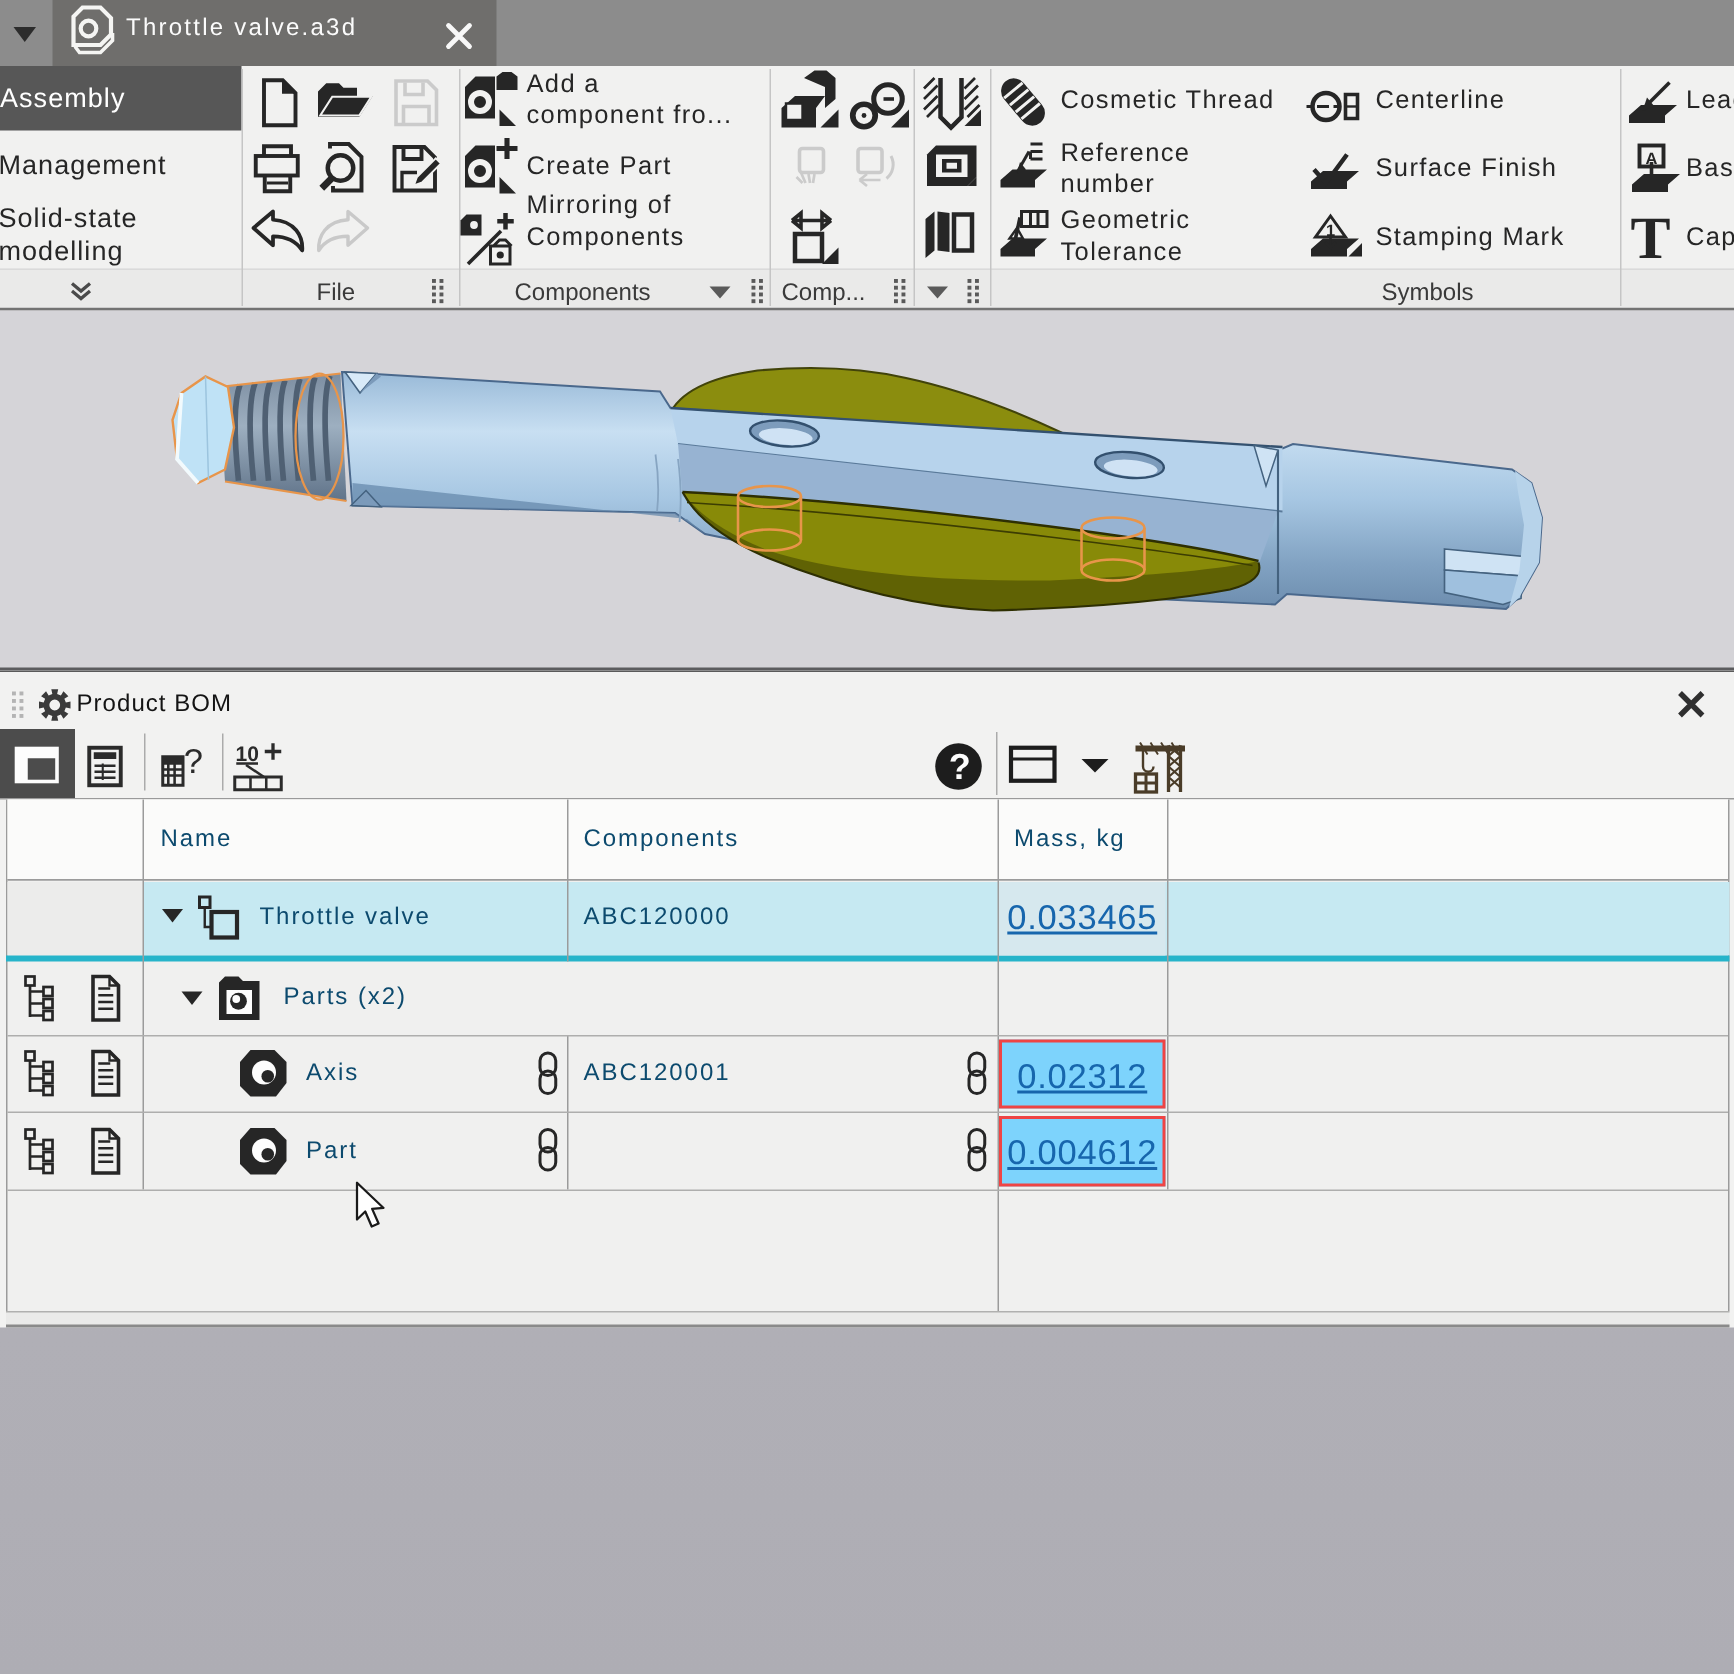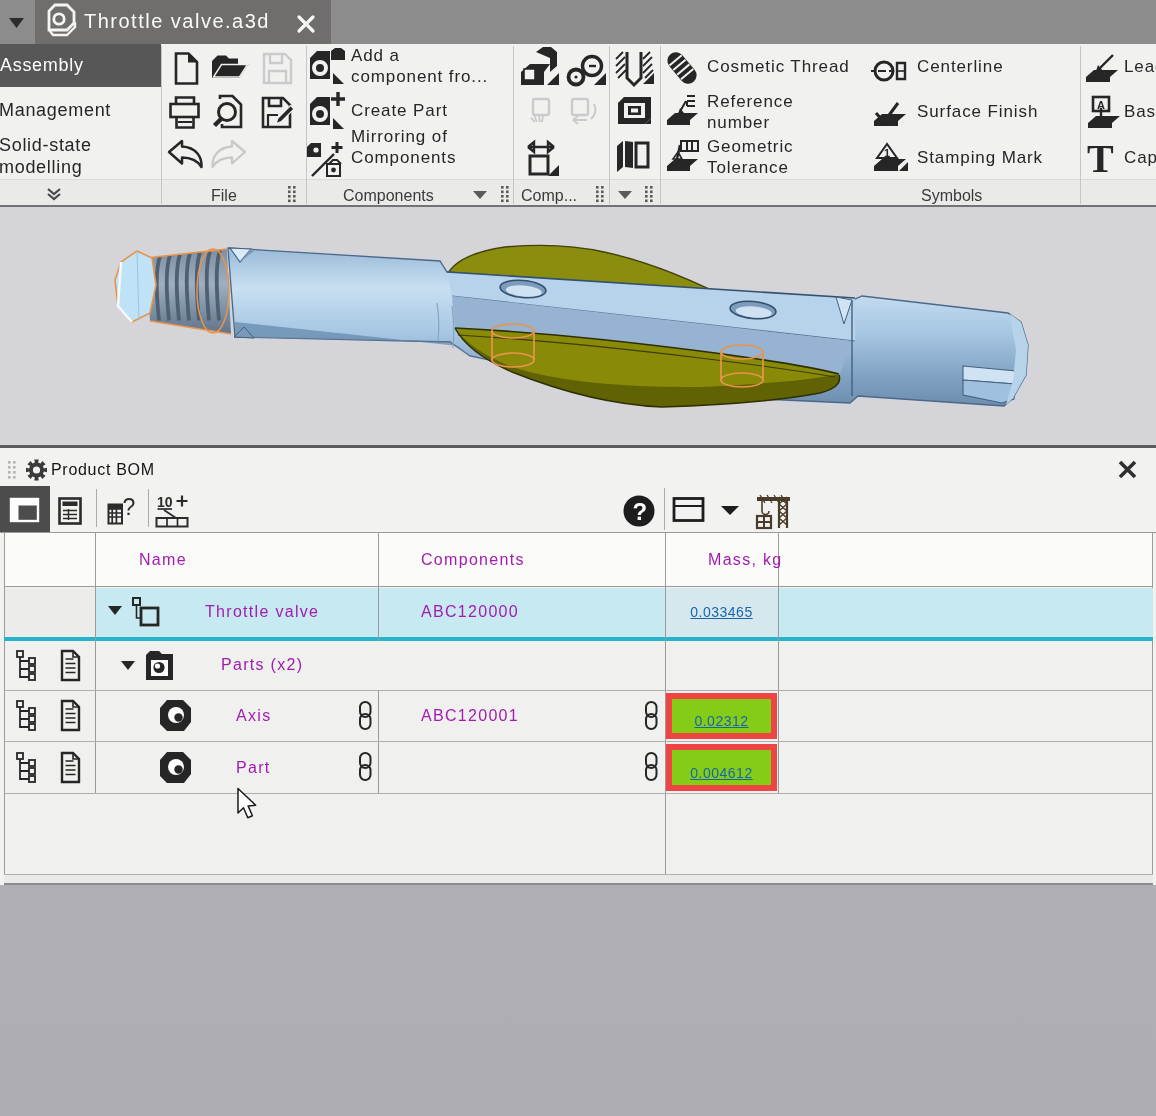--- a/index.html
+++ b/index.html
@@ -4,21 +4,21 @@
 <style>
 * { margin:0; padding:0; box-sizing:border-box; }
 html,body { width:1156px; height:1116px; overflow:hidden; }
 body { font-family:"Liberation Sans", sans-serif; position:relative;
        background:linear-gradient(180deg,#b5b4bb 0%,#b2b1b8 60%,#aeadb4 100%); }
 .abs { position:absolute; }
 
 
 #tabbar { left:0; top:0; width:1156px; height:44px; background:#8c8c8c; }
 #tab { left:35px; top:0; width:296px; height:44px; background:#6f6e6c; }
-#tab .title { position:absolute; left:49px; top:10px; color:#fbfbfb; font-size:20px; letter-spacing:1.5px; }
+#tab .title { position:absolute; left:49px; top:10px; color:#fbfbfb; font-size:16px; letter-spacing:1.5px; }
 
 
 #ribbon { left:0; top:44px; width:1156px; height:163px; background:#f1f1f0; border-bottom:2px solid #737373; }
 #labelbar { left:0; top:179px; width:1156px; height:26px; background:#eaeae9; border-top:1px solid #dadada; }
 .glabel { position:absolute; top:187px; font-size:16px; color:#3a3a3a; }
 .vsep { position:absolute; top:46px; width:1px; height:158px; background:#c5c5c5; }
 #lp-assembly { left:0; top:44px; width:161px; height:43px; background:#575757; color:#ffffff; font-size:18px; letter-spacing:0.7px; line-height:43px; padding-left:0; }
 #lp-mgmt { left:0; top:87px; width:161px; height:46px; color:#262626; font-size:18px; letter-spacing:0.7px; line-height:46px; margin-left:-1px; }
 #lp-solid { left:0; top:133px; width:173px; height:46px; color:#262626; font-size:18px; letter-spacing:0.7px; line-height:22px; padding-top:1px; margin-left:-1px; }
 .btnlabel { position:absolute; font-size:17px; letter-spacing:0.9px; color:#262626; line-height:21px; white-space:nowrap; }
@@ -34,23 +34,23 @@
 #btn1 { left:0; top:486px; width:50px; height:46px; background:#4c4c4c; }
 
 
 #tbl-bg { left:4px; top:533px; width:1149px; height:341px; background:#f0f0ef; border-left:1px solid #9b9b9b; border-right:1px solid #9b9b9b; }
 #tbl-headrow { left:5px; top:533px; width:1147px; height:54px; background:#fbfbfa; border-bottom:1px solid #9b9b9b; }
 .vline { position:absolute; width:1px; background:#9b9b9b; }
 .hline { position:absolute; left:5px; width:1147px; height:1px; background:#aeaead; }
 #selrow { left:96px; top:588px; width:1057px; height:49px; background:#c6e9f2; }
 #selrow-l { left:5px; top:588px; width:91px; height:49px; background:#ececeb; }
 #tealline { left:4px; top:637px; width:1149px; height:4px; background:#26b4ca; }
-.txt { position:absolute; font-size:16px; letter-spacing:1.3px; color:#a21caf; white-space:nowrap;margin-left:32px; }
-.masscell { position:absolute; left:666px; width:111px; background:#84cc16; border:6px solid #ef4444; text-align:center; }
-.masscell span { color:#1766ad; font-size:14px; letter-spacing:0.5px; text-decoration:underline; }
+.txt { position:absolute; font-size:16px; letter-spacing:1.3px; color:#0c4a6e; white-space:nowrap; }
+.masscell { position:absolute; left:666px; width:111px; background:#7dd3fc; border:2px solid #ef4444; text-align:center; }
+.masscell span { color:#1766ad; font-size:23px; letter-spacing:0.5px; text-decoration:underline; }
 #botstrip { left:4px; top:874px; width:1149px; height:11px; background:#eaeae9; border-top:1px solid #b0b0af; border-bottom:2px solid #8a8a8a;}
 svg { position:absolute; display:block; }
 </style>
 </head>
 <body>
 
   <div id="tabbar" class="abs"></div>
   <div id="tab" class="abs">
     <div class="title">Throttle valve.a3d</div>
   </div>

